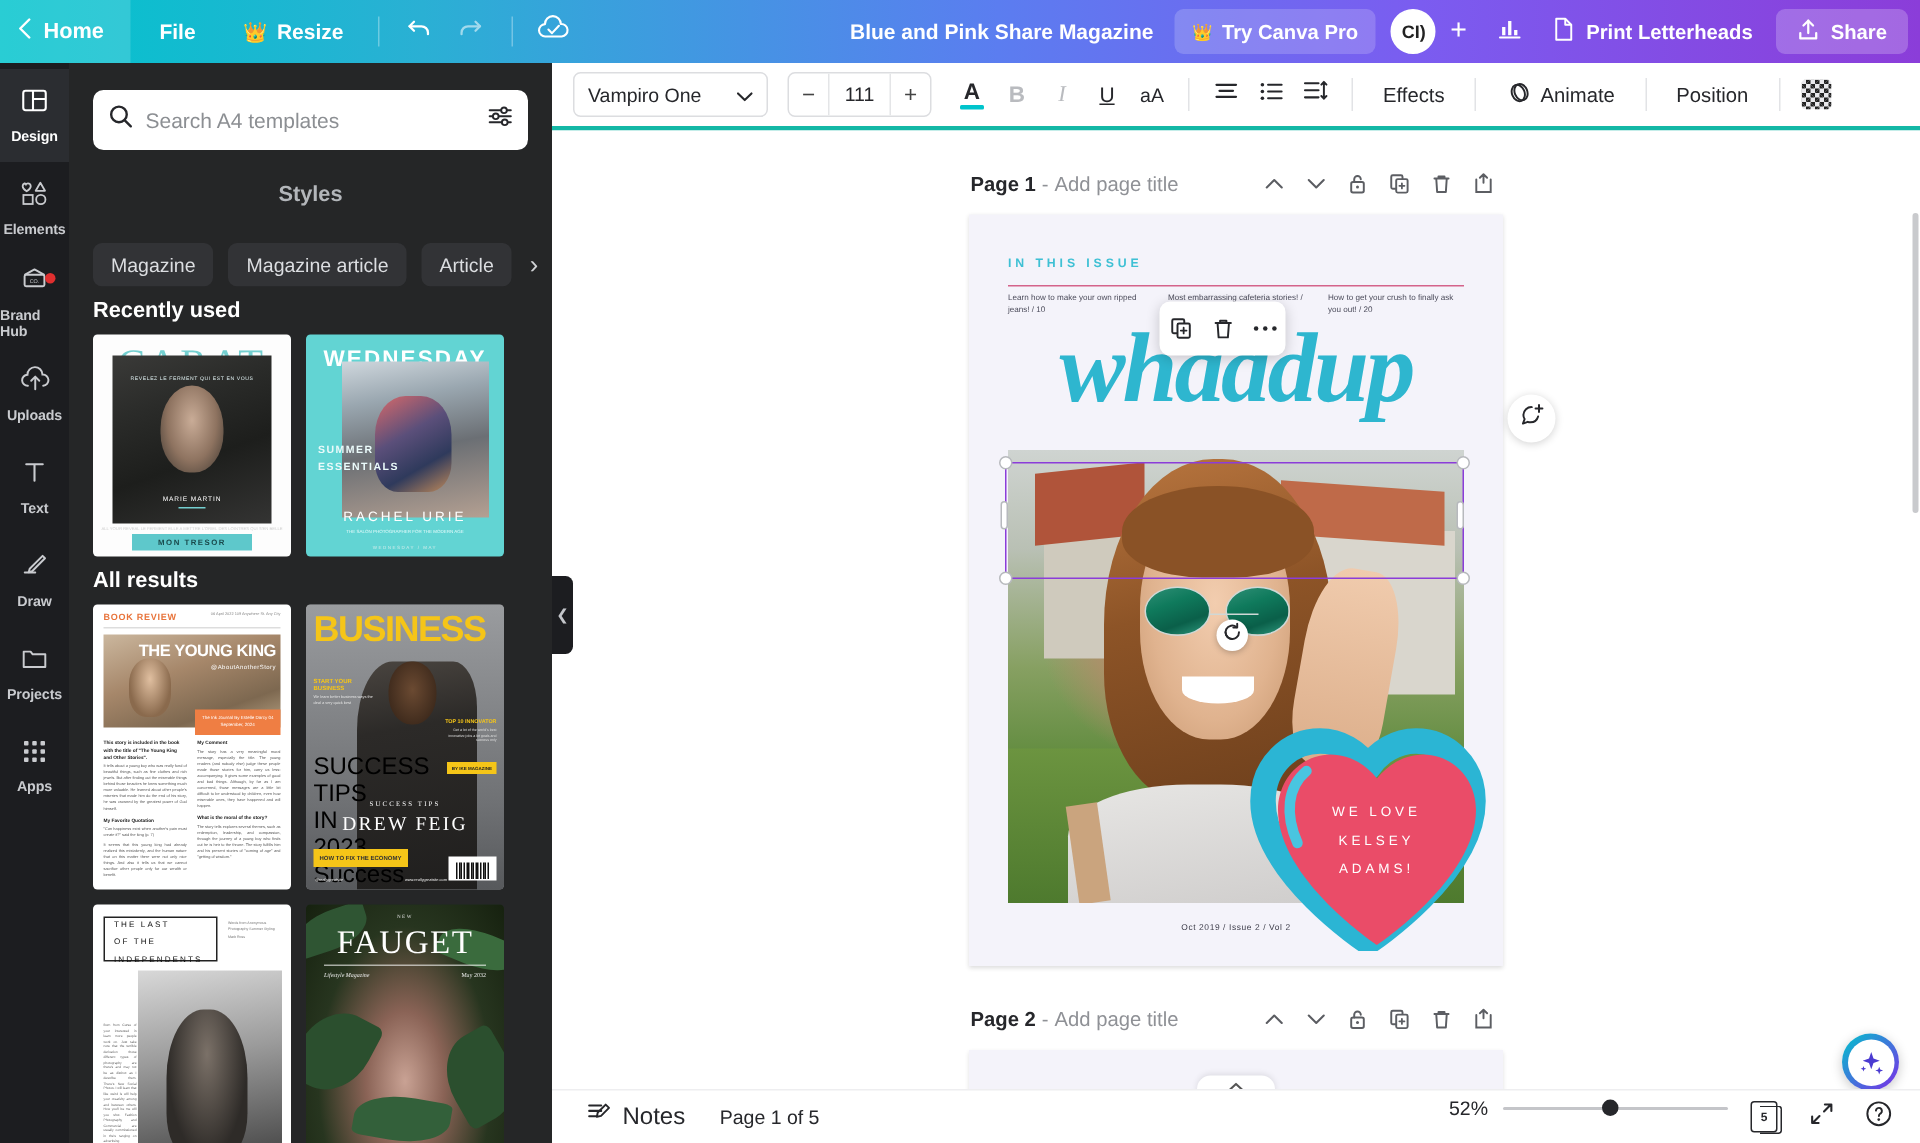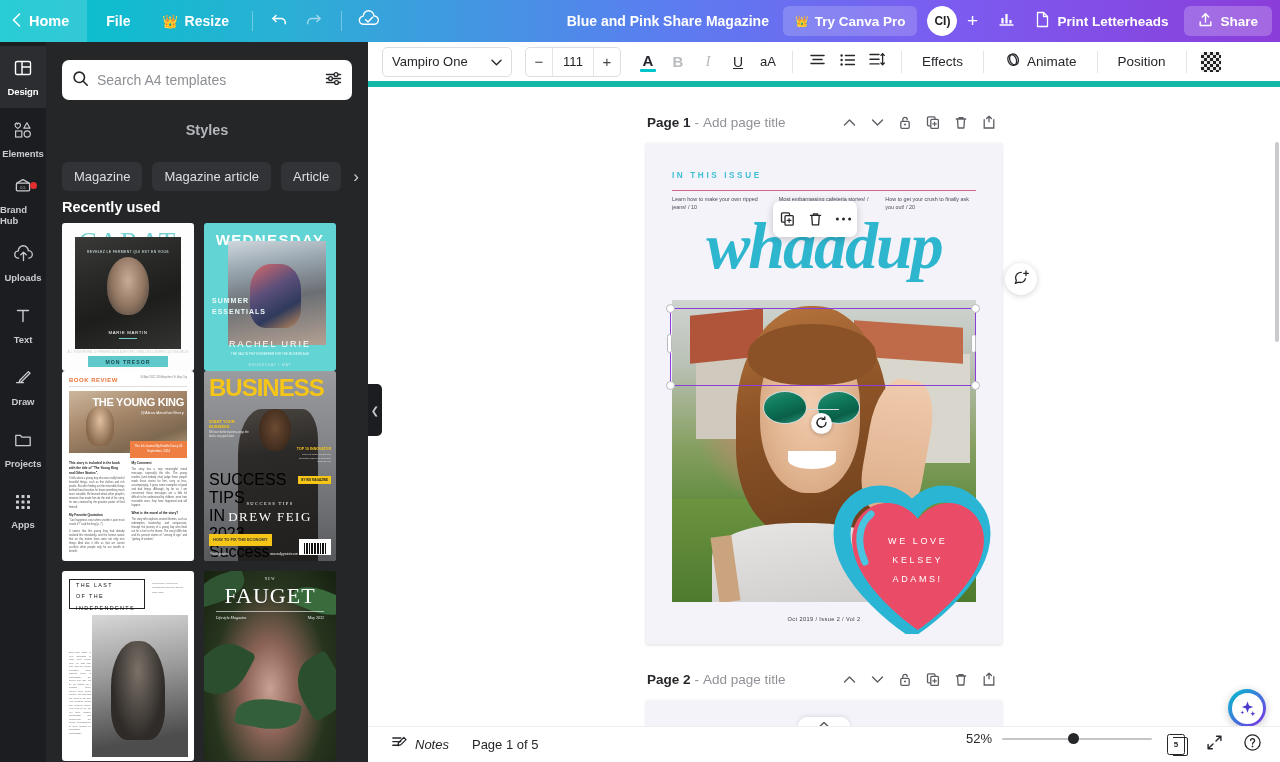--- a/index.html
+++ b/index.html
@@ -244,21 +244,21 @@
   }
 
   
   .canvas-area {
     position: absolute; top: 42px; left: 368px; width: 912px; height: 720px;
     background: #fff;
   }
   .toolbar {
     position: absolute; top: 0; left: 0; width: 912px; height: 45px;
     background: #fff; display: flex; align-items: center; padding: 0 14px; gap: 0;
-    border-bottom: 6px solid #14b8a6;
+    border-bottom: 3px solid #14b8a6;
   }
   .font-select {
     display: flex; align-items: center; justify-content: space-between;
     width: 130px; height: 30px; border: 1px solid #dcdde0; border-radius: 5px;
     padding: 0 9px; font-size: 13px; color: #26272b; cursor: pointer;
   }
   .size-group {
     display: flex; align-items: center; height: 30px; border: 1px solid #dcdde0;
     border-radius: 5px; margin-left: 13px; overflow: hidden;
   }
@@ -434,21 +434,21 @@
   .vscroll i { position: absolute; right: 1.5px; top: 55px; width: 4px; height: 200px;
     background: #c9cacd; border-radius: 2px; cursor: pointer; }
 
   
   .statusbar {
     position: absolute; bottom: 0; left: 368px; width: 912px; height: 36px;
     background: #fff; display: flex; align-items: center; padding: 0 14px;
     border-top: 1px solid #eeeef0; z-index: 20;
   }
   .sb-btn { display: flex; align-items: center; gap: 7px; height: 28px; padding: 0 9px;
-    border-radius: 5px; font-size: 13px; color: #26272b; cursor: pointer; font-style: italic; }
+    border-radius: 5px; font-size: 16px; color: #26272b; cursor: pointer; }
   .sb-pages { font-size: 13px; color: #26272b; margin-left: 14px; }
   .sb-right { margin-left: auto; display: flex; align-items: flex-start; gap: 10px; }
   .zoomval { font-size: 13px; color: #26272b; }
   .slider { position: relative; width: 150px; height: 16px; display: flex; align-items: center; cursor: pointer; }
   .slider .track { width: 100%; height: 2px; background: #c4c5c9; border-radius: 2px; }
   .slider .knob { position: absolute; left: 66px; width: 11px; height: 11px; border-radius: 50%; background: #26272b; }
   .sb-ico { width: 28px; height: 28px; display: flex; align-items: center; justify-content: center;
     border-radius: 5px; color: #26272b; cursor: pointer; }
   .pagecount-badge {
     position: relative; width: 18px; height: 21px; border: 1.4px solid #26272b; border-radius: 2.5px;
@@ -698,20 +698,21 @@
           <div class="ttl">WEDNESDAY</div>
           <div class="photo"></div>
           <div class="sumr">SUMMER</div>
           <div class="sumr2">ESSENTIALS</div>
           <div class="rach">RACHEL URIE</div>
           <div class="rsub">THE SALON PHOTOGRAPHER FOR THE MODERN AGE</div>
           <div class="foot">WEDNESDAY / MAY</div>
         </div>
       </div>
 
+      <div class="sect-title">All results</div>
 
       <div class="thumbs">
 
         <div class="thumb t-king">
           <div class="hd">BOOK REVIEW</div>
           <div class="hdr">06 April 2022
 109 Anywhere St. Any City</div>
           <div class="rule"></div>
           <div class="photo"></div>
           <div class="tk">

